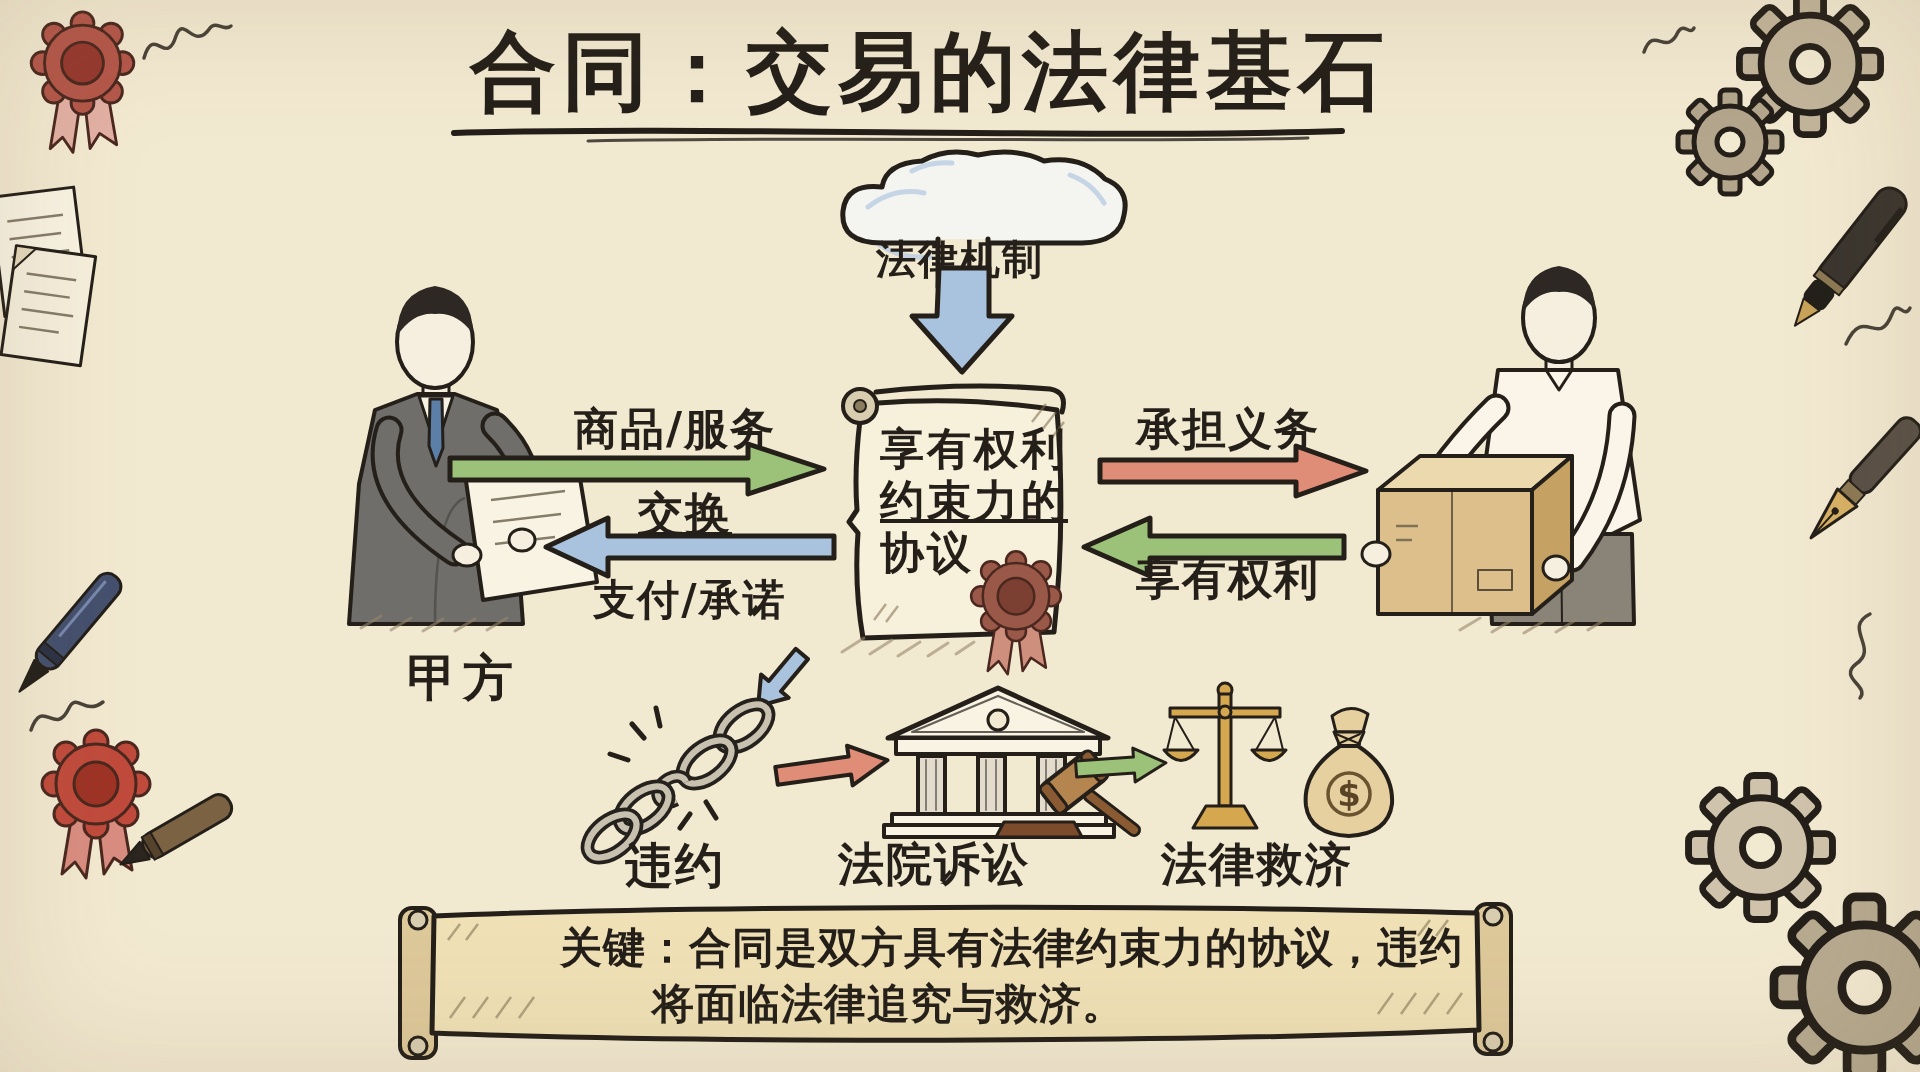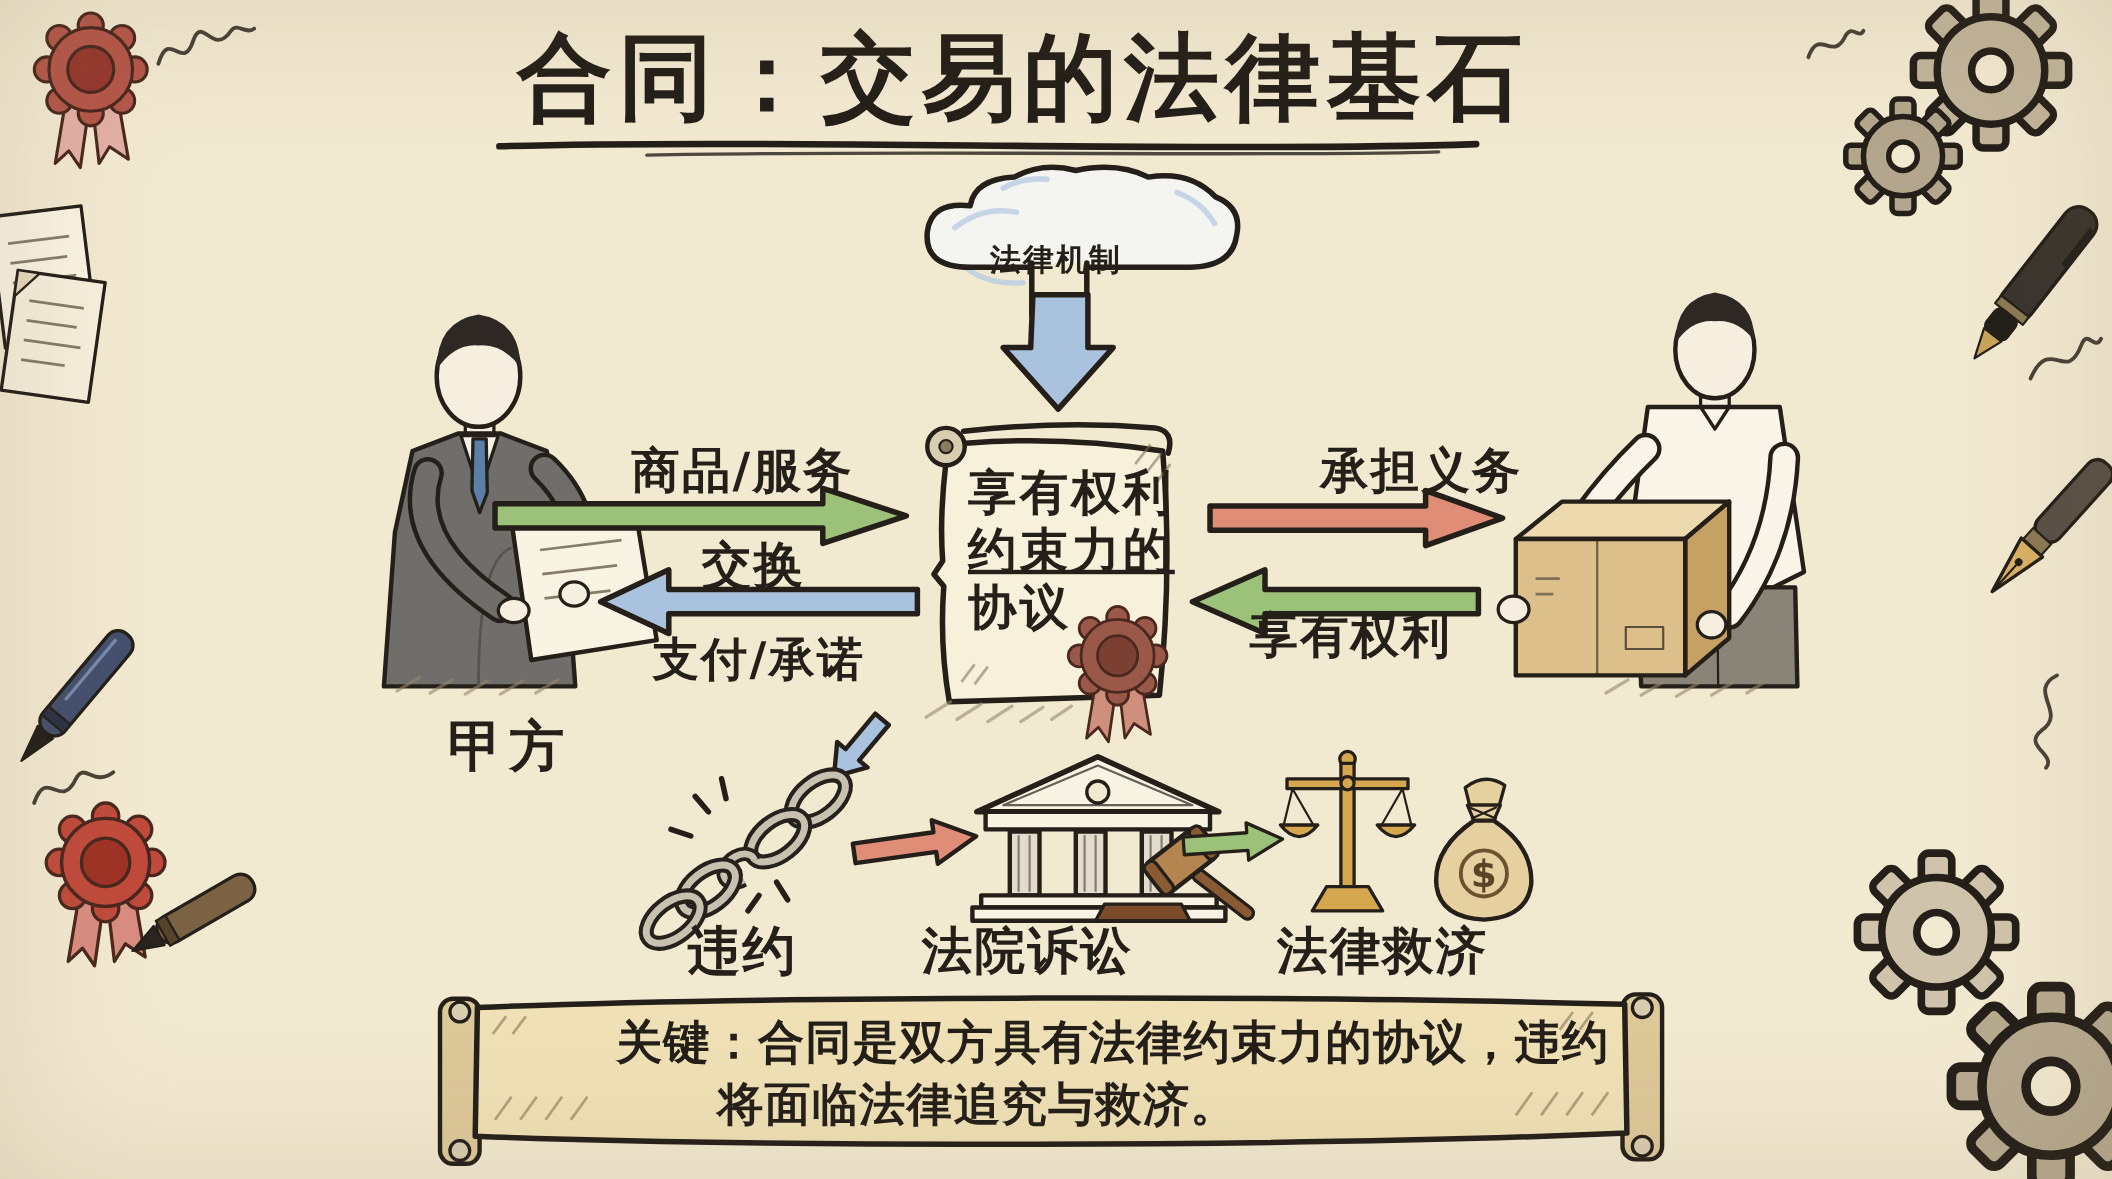--- a/index.html
+++ b/index.html
@@ -94,21 +94,21 @@
     <path class="o3 f-none" d="M140,17 C400,12 700,19 860,14" opacity=".8"></path>
   </svg>
 
   <svg class="abs" style="left:820px;top:145px;" width="320" height="142">
     <path class="bluehatch" d="M40,70 q30,-18 60,-8 M230,38 q28,4 44,26 M60,100 q20,14 50,12"></path>
     <path class="o5" style="fill:#f4f5f1" d="M62,98 Q20,98 23,66 Q26,38 62,42 Q66,18 102,16 Q128,2 158,10 Q196,2 224,16 Q262,10 285,34 Q310,44 304,70 Q300,97 262,98 Z"></path>
     <path class="bluehatch" d="M48,62 q26,-20 56,-14 M250,30 q22,8 34,28 M92,26 q18,-10 40,-8" opacity=".55"></path>
     <rect x="118" y="94" width="50" height="48" class="f-bg" stroke="none"></rect>
     <path class="o5 f-none" d="M118,94 L118,142 M168,94 L168,142"></path>
   </svg>
-  <div class="lbl" style="left:840px;top:220px;width:240px;font-size:28px;">法律机制</div>
+  <div class="lbl" style="left:840px;top:236px;width:240px;font-size:40px;">法律机制</div>
   <svg class="abs" style="left:898px;top:268px;" width="124" height="110">
     <polygon class="o5 f-blue" points="41,0 91,0 91,48 114,48 64,104 14,48 39,48"></polygon>
   </svg>
 
   <svg class="abs" style="left:826px;top:370px;" width="252" height="300">
     <path class="o5 f-scroll" d="M34,50 Q28,100 31,140 L23,152 L32,163 Q28,216 37,268 L228,262 Q240,150 231,40 Q140,26 52,33 Z"></path>
     <circle cx="34" cy="36" r="17" class="o4 f-curl"></circle>
     <circle cx="34" cy="36" r="6" class="o2" style="fill:#8a7c5e"></circle>
     <path class="o5 f-none" d="M50,22 Q140,12 224,19 Q242,22 236,42"></path>
     <path class="hatch" d="M206,52 l14,-18 m-4,26 l14,-18 m-5,27 l13,-17"></path>
@@ -164,27 +164,27 @@
     <rect x="118" y="312" width="34" height="20" class="o2 f-none" opacity=".7"></rect>
     <ellipse cx="16" cy="296" rx="14" ry="12" class="o3 f-skin"></ellipse>
     <ellipse cx="196" cy="310" rx="13" ry="12" class="o3 f-skin"></ellipse>
     <path class="ghatch" d="M100,372 l20,-12 M132,374 l20,-12 M164,375 l20,-12 M196,374 l20,-12 M228,372 l18,-11"></path>
   </svg>
 
   <div class="lbl" style="left:555px;top:404px;width:240px;font-size:44px;">商品/服务</div>
   <svg class="abs" style="left:448px;top:438px;" width="382" height="62">
     <polygon class="o5 f-green" points="2,20 300,20 300,6 376,31 300,56 300,42 2,42"></polygon>
   </svg>
-  <div class="lbl" style="left:610px;top:488px;width:150px;font-size:45px;">交换</div>
+  <div class="lbl" style="left:610px;top:488px;width:150px;font-size:45px;text-decoration:underline;">交换</div>
   <svg class="abs" style="left:542px;top:512px;" width="296" height="68">
     <polygon class="o5 f-blue" points="4,35 66,6 66,24 292,24 292,46 66,46 66,64"></polygon>
   </svg>
   <div class="lbl" style="left:565px;top:576px;width:250px;font-size:42px;">支付/承诺</div>
 
-  <div class="lbl" style="left:1192px;top:404px;width:200px;font-size:44px;text-align:center;">承担义务</div>
+  <div class="lbl" style="left:1128px;top:404px;width:200px;font-size:44px;text-align:center;">承担义务</div>
   <svg class="abs" style="left:1098px;top:438px;" width="272" height="66">
     <polygon class="o5 f-red" points="2,22 198,22 198,8 268,33 198,58 198,44 2,44"></polygon>
   </svg>
   <svg class="abs" style="left:1080px;top:512px;" width="270" height="68">
     <polygon class="o5 f-green" points="4,35 70,6 70,24 264,24 264,46 70,46 70,64"></polygon>
   </svg>
   <div class="lbl" style="left:1128px;top:554px;width:200px;font-size:44px;">享有权利</div>
 
   <svg class="abs" style="left:742px;top:638px;" width="76" height="84">
     <g transform="translate(38,42) rotate(130)">

